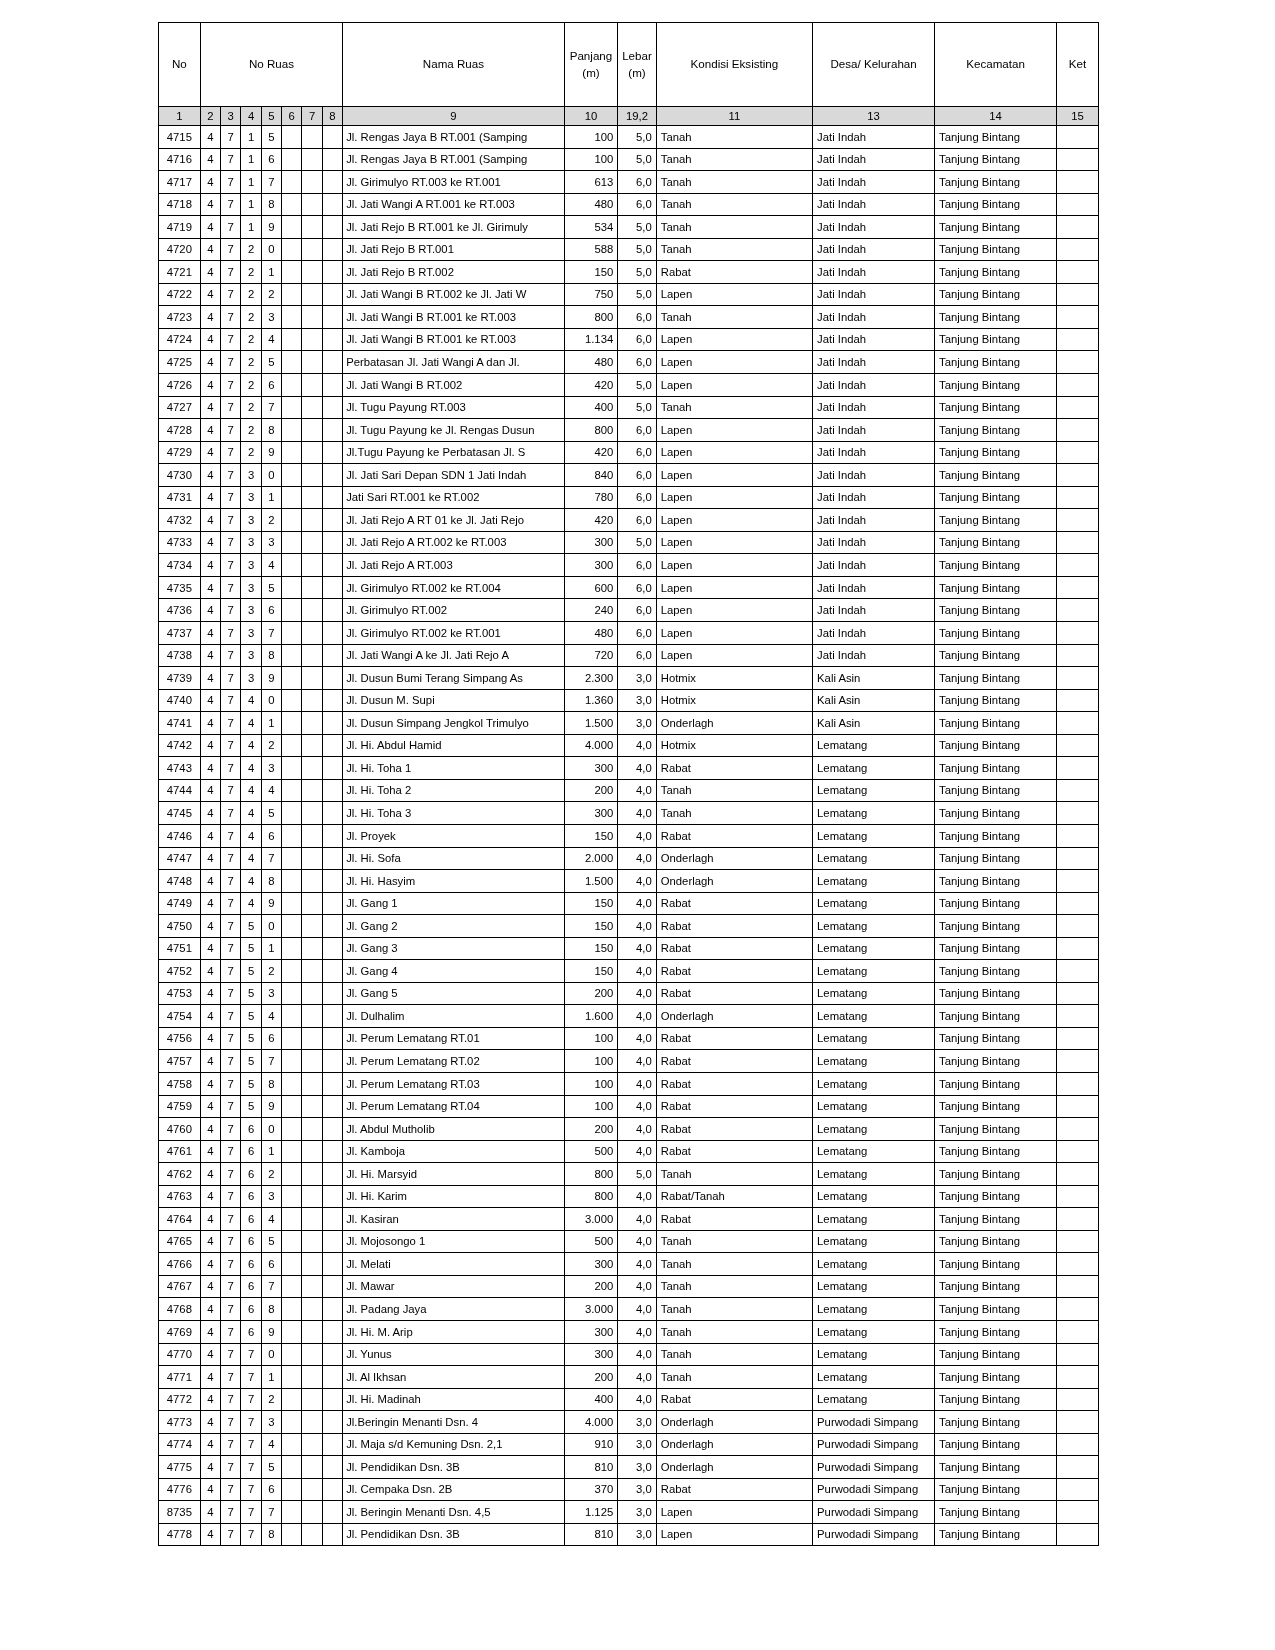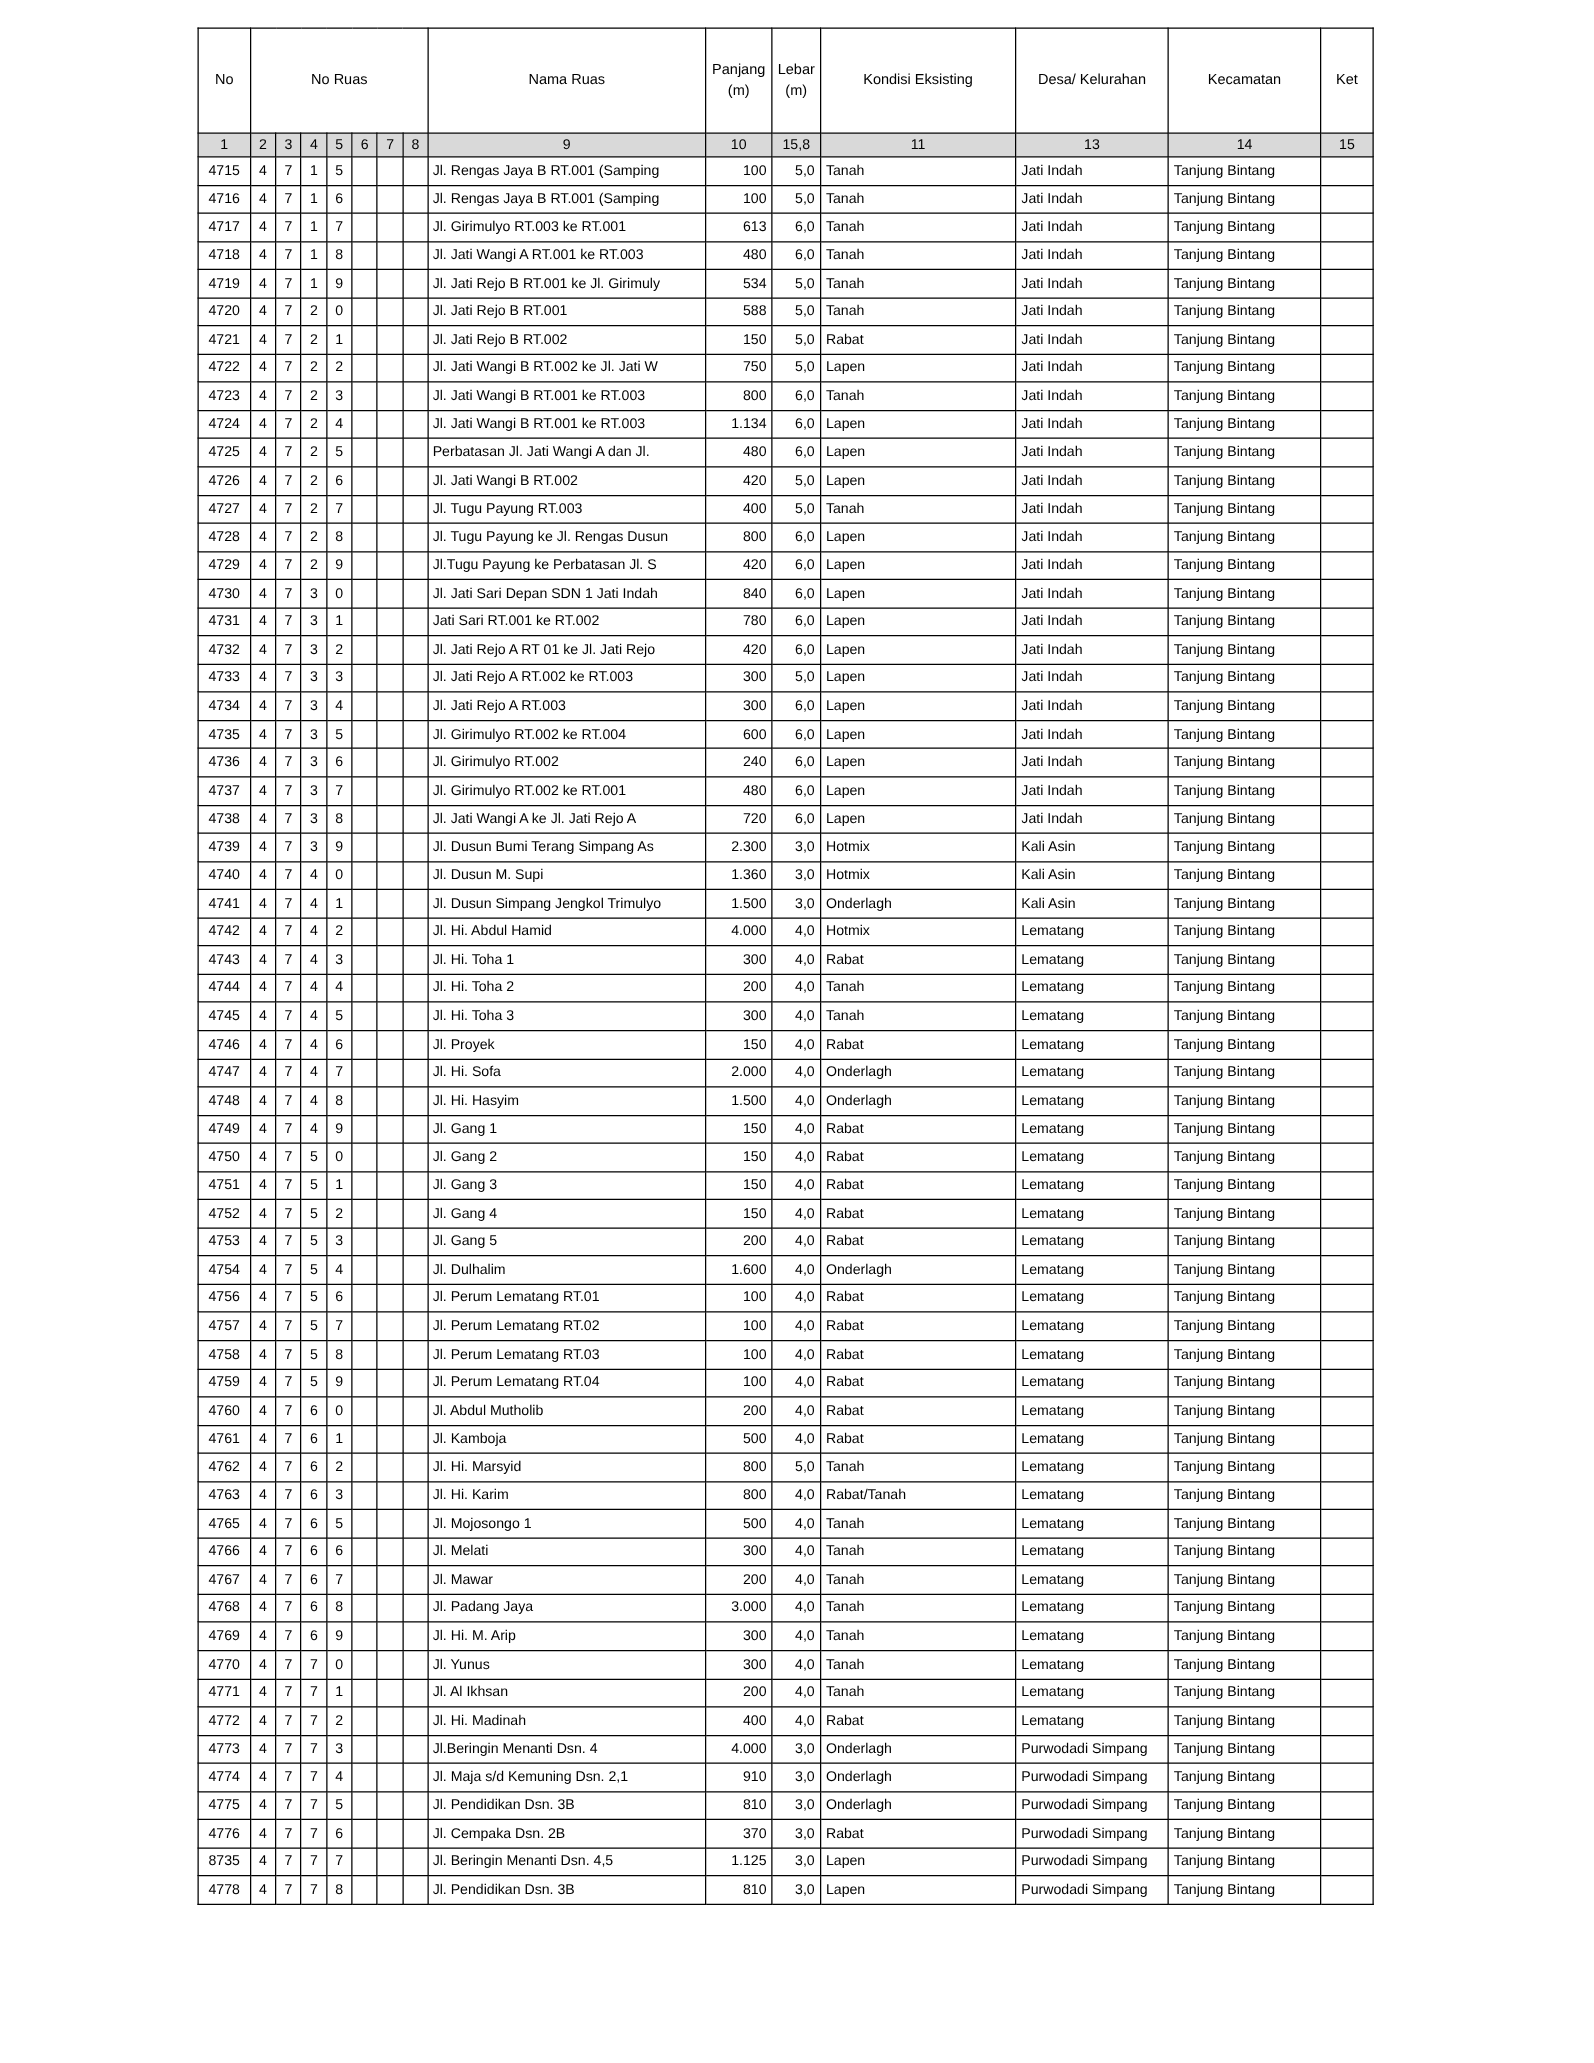--- a/index.html
+++ b/index.html
@@ -135,21 +135,21 @@
           <td>1</td>
           <td>2</td>
           <td>3</td>
           <td>4</td>
           <td>5</td>
           <td>6</td>
           <td>7</td>
           <td>8</td>
           <td>9</td>
           <td>10</td>
-          <td>15,8</td>
+          <td>19,2</td>
           <td>11</td>
           <td>13</td>
           <td>14</td>
           <td>15</td>
         </tr>
       </tbody>
       <tbody id="rows-body">
           <tr class="data">
             <td class="c-no">4715</td>
             <td class="c-d">4</td>
@@ -1248,20 +1248,43 @@
             <td class="c-kondisi">Rabat/Tanah</td>
             <td class="c-desa">
               <span class="desa-clip">Lematang</span>
             </td>
             <td class="c-kec">
               <span class="kec-clip">Tanjung Bintang</span>
             </td>
             <td class="c-ket"></td>
           </tr>
           <tr class="data">
+            <td class="c-no">4764</td>
+            <td class="c-d">4</td>
+            <td class="c-d c-d-dash">7</td>
+            <td class="c-d c-d-dash">6</td>
+            <td class="c-d c-d-dash">4</td>
+            <td class="c-d c-d-dash"></td>
+            <td class="c-d c-d-dash"></td>
+            <td class="c-d c-d-dash"></td>
+            <td class="c-name">
+              <span class="nm-clip">Jl. Kasiran</span>
+            </td>
+            <td class="c-panjang">3.000</td>
+            <td class="c-lebar">4,0</td>
+            <td class="c-kondisi">Rabat</td>
+            <td class="c-desa">
+              <span class="desa-clip">Lematang</span>
+            </td>
+            <td class="c-kec">
+              <span class="kec-clip">Tanjung Bintang</span>
+            </td>
+            <td class="c-ket"></td>
+          </tr>
+          <tr class="data">
             <td class="c-no">4765</td>
             <td class="c-d">4</td>
             <td class="c-d c-d-dash">7</td>
             <td class="c-d c-d-dash">6</td>
             <td class="c-d c-d-dash">5</td>
             <td class="c-d c-d-dash"></td>
             <td class="c-d c-d-dash"></td>
             <td class="c-d c-d-dash"></td>
             <td class="c-name">
               <span class="nm-clip">Jl. Mojosongo 1</span>

